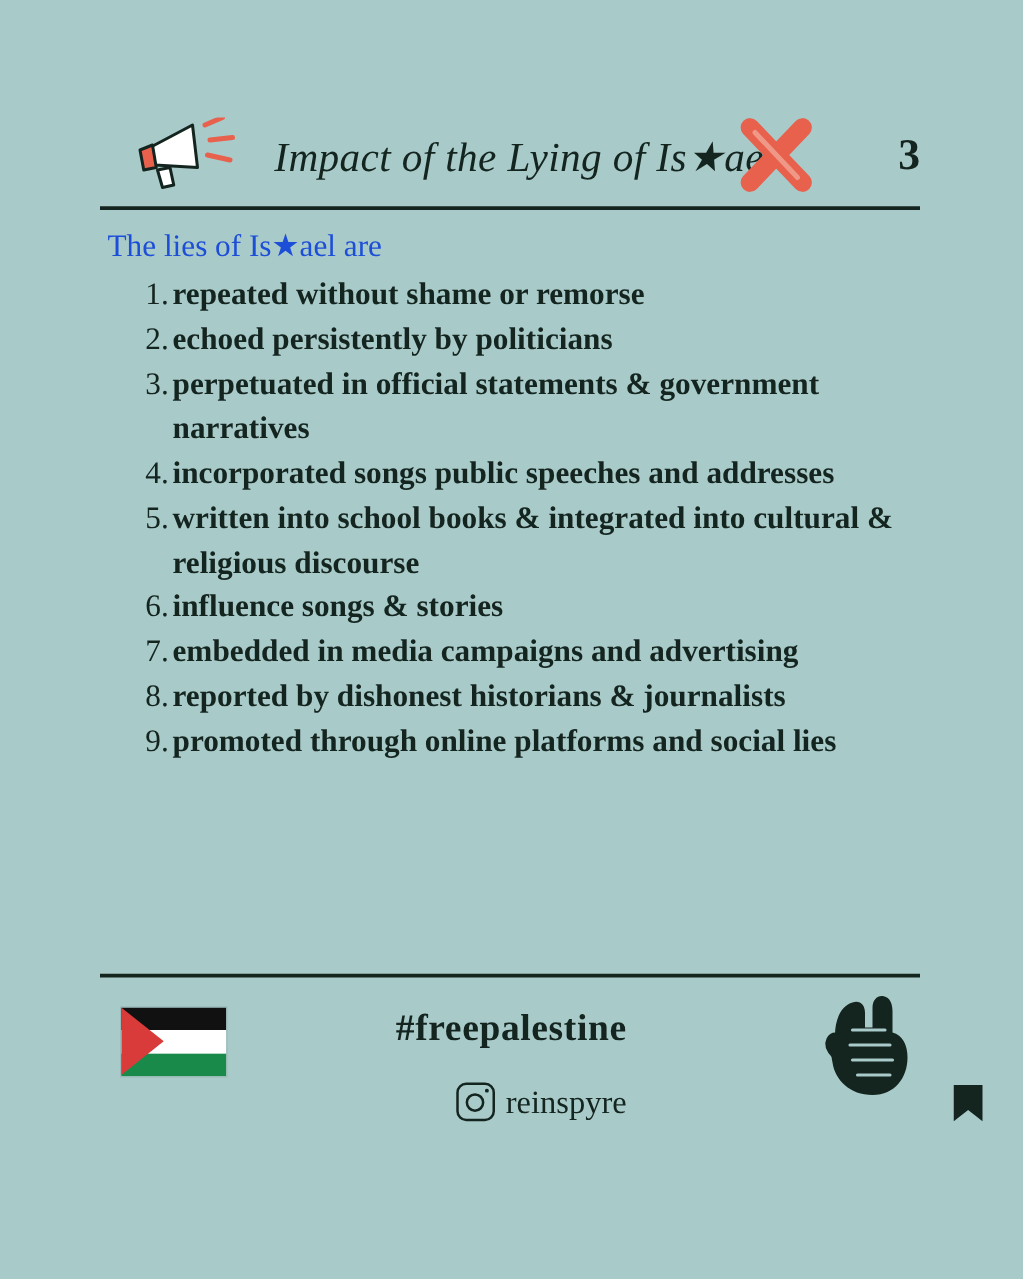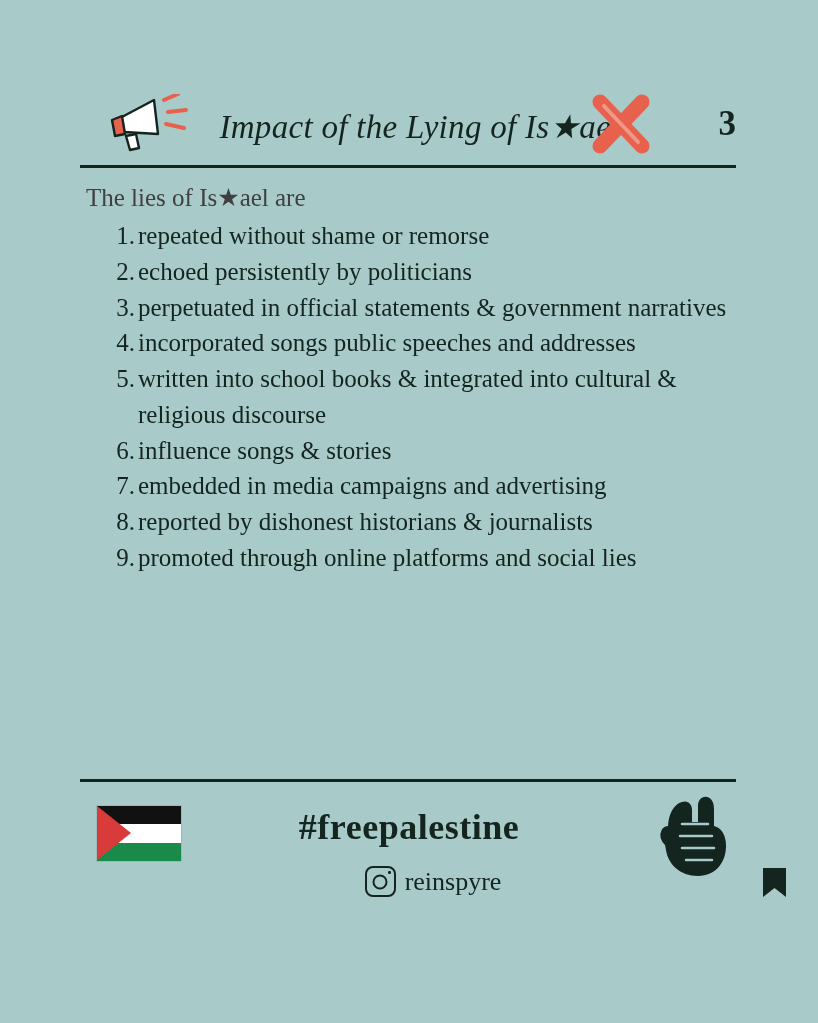--- a/index.html
+++ b/index.html
@@ -73,21 +73,21 @@
   .rule-top { top: 165px; }
   .rule-bottom { top: 779px; }
 
   
   .intro {
     position: absolute;
     left: 86px;
     top: 182px;
     font-size: 25px;
     line-height: 1.28;
-    color: #404040;
+    color: #1d4ed8;
   }
   .list {
     position: absolute;
     left: 86px;
     top: 218px;
     width: 650px;
   }
   .list-item {
     display: flex;
     align-items: flex-start;
@@ -98,20 +98,21 @@
   }
   .num {
     width: 52px;
     min-width: 52px;
     text-align: right;
     padding-right: 3px;
     box-sizing: border-box;
   }
   .txt {
     flex: 1;
+    font-weight: bold;
   }
 
   
   .flag {
     position: absolute;
     left: 96px;
     top: 805px;
     width: 84px;
     height: 55px;
     border: 1px solid rgba(0,0,0,0.08);
@@ -127,21 +128,21 @@
     border-top: 27.5px solid transparent;
     border-bottom: 27.5px solid transparent;
     border-left: 34px solid #d93b3b;
   }
   .hashtag {
     position: absolute;
     left: 0;
     top: 806px;
     width: 818px;
     text-align: center;
-    font-size: 36px;
+    font-size: 30px;
     font-weight: bold;
     color: #14241f;
     letter-spacing: 0.5px;
   }
   .handle {
     position: absolute;
     left: 0;
     top: 866px;
     width: 818px;
     text-align: center;

